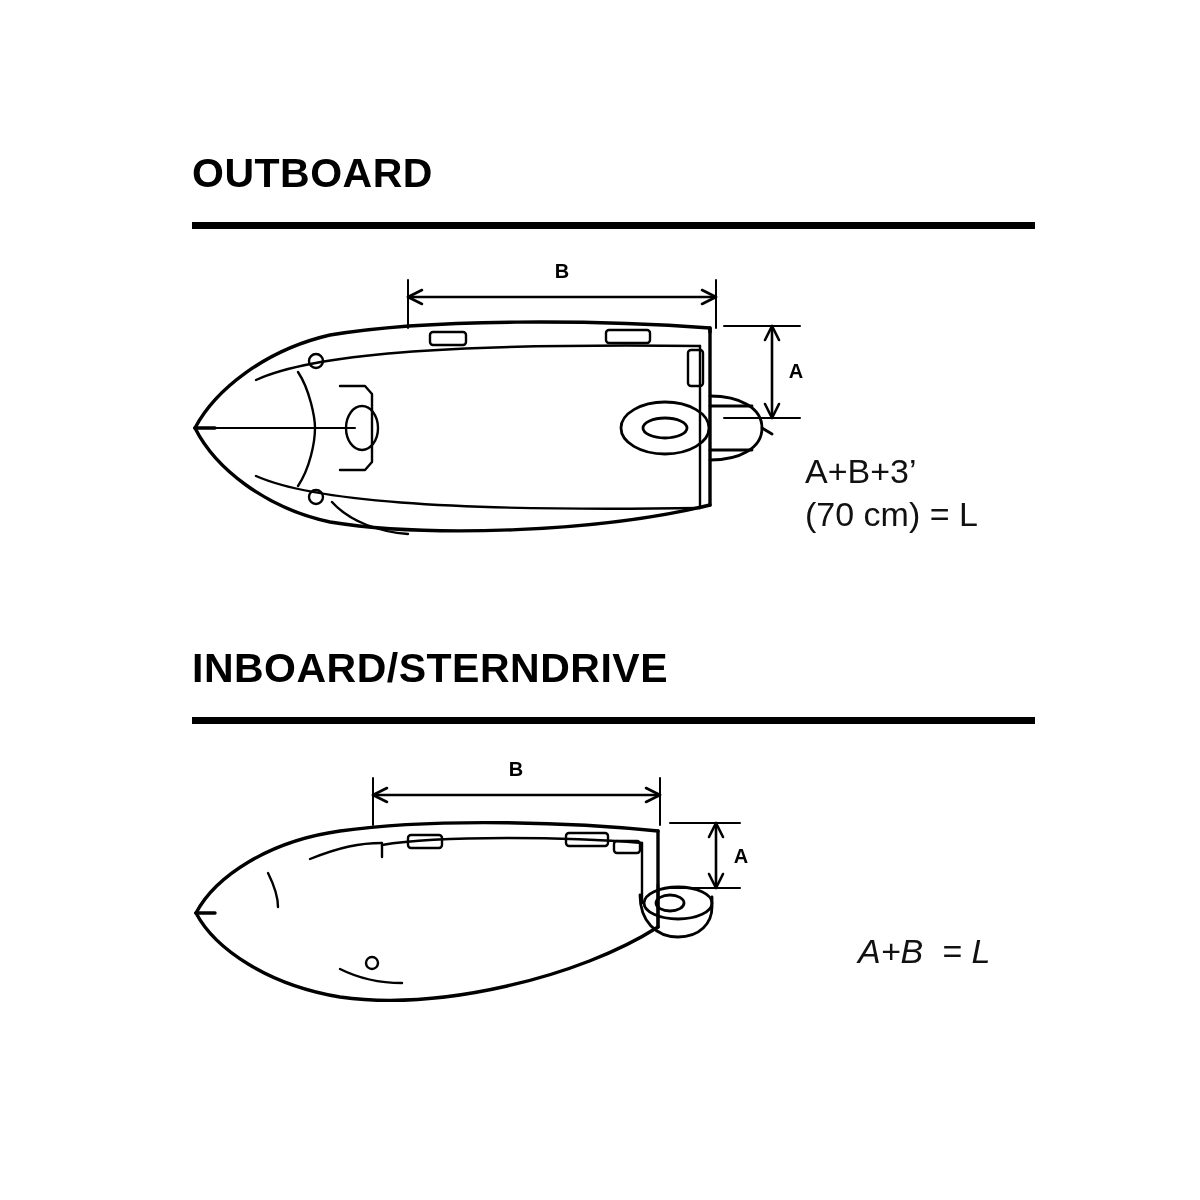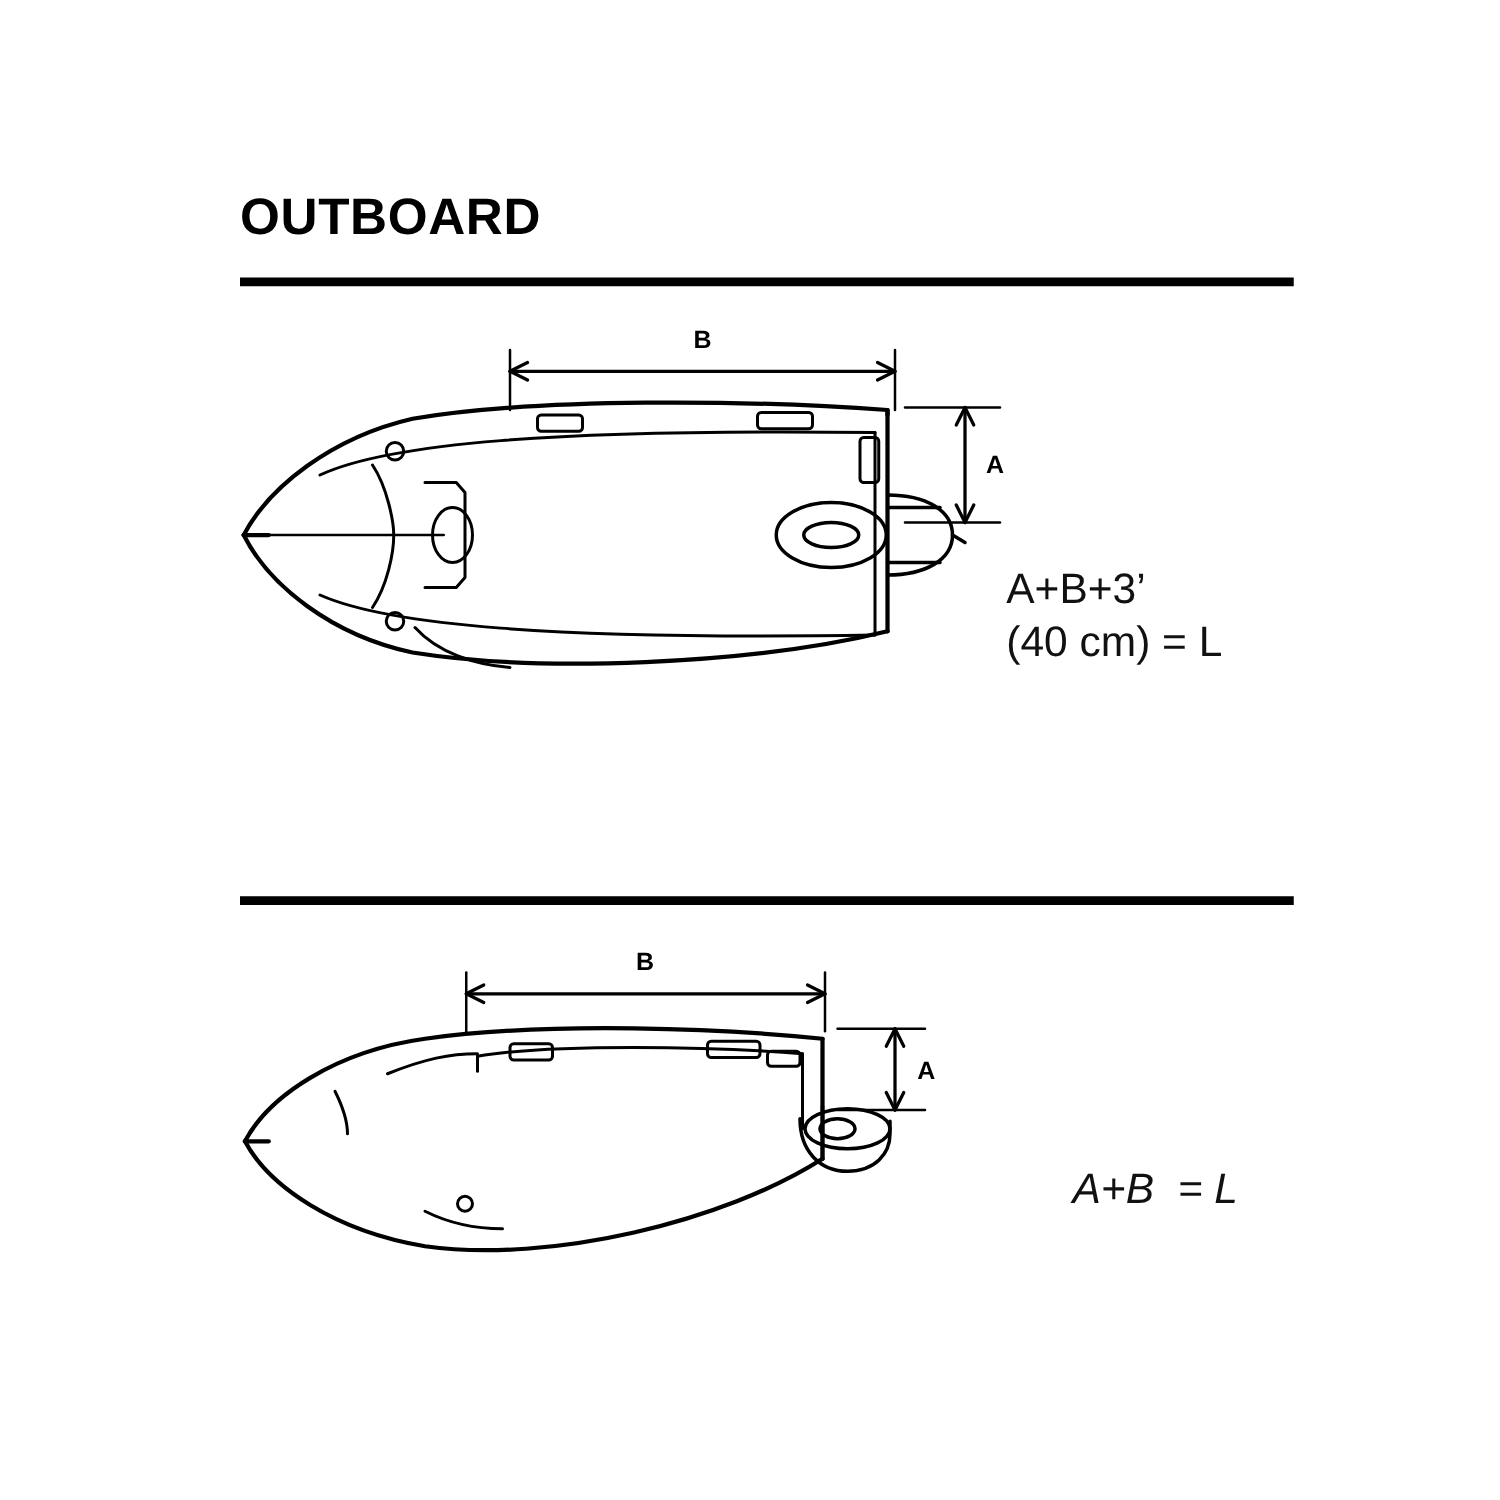--- a/index.html
+++ b/index.html
@@ -146,25 +146,26 @@
           <path d="M700 300 L 742 300"></path>
           <path d="M752 278 L 762 284"></path>
         </g>
       </g>
 
       <text x="552" y="128" font-family="Liberation Sans, sans-serif" font-size="20" font-weight="bold" text-anchor="middle" fill="#000">B</text>
       <text x="786" y="228" font-family="Liberation Sans, sans-serif" font-size="20" font-weight="bold" text-anchor="middle" fill="#000">A</text>
     </svg>
 
     <div class="formula" id="formula-outboard">A+B+3’
-(40 cm) = L</div>
+(70 cm) = L</div>
   </div>
 
   <div class="section" id="section-inboard">
 
+    <div class="section-title">INBOARD/STERNDRIVE</div>
 
     <div class="title-rule" id="rule-inboard"></div>
 
     <svg class="diagram" viewBox="0 0 1200 440">
       <g fill="none" stroke="#000" stroke-width="3" stroke-linecap="round" stroke-linejoin="round">
 
         <g stroke-width="2.6">
           <line x1="363" y1="150" x2="650" y2="150"></line>
           <polyline points="377,143 363,150 377,157" fill="none"></polyline>
           <polyline points="636,143 650,150 636,157" fill="none"></polyline>

